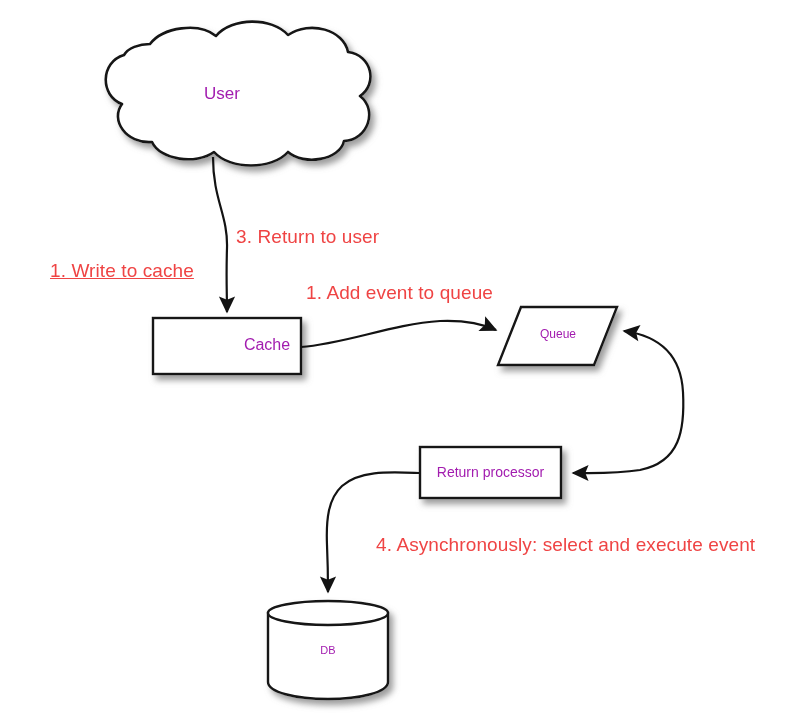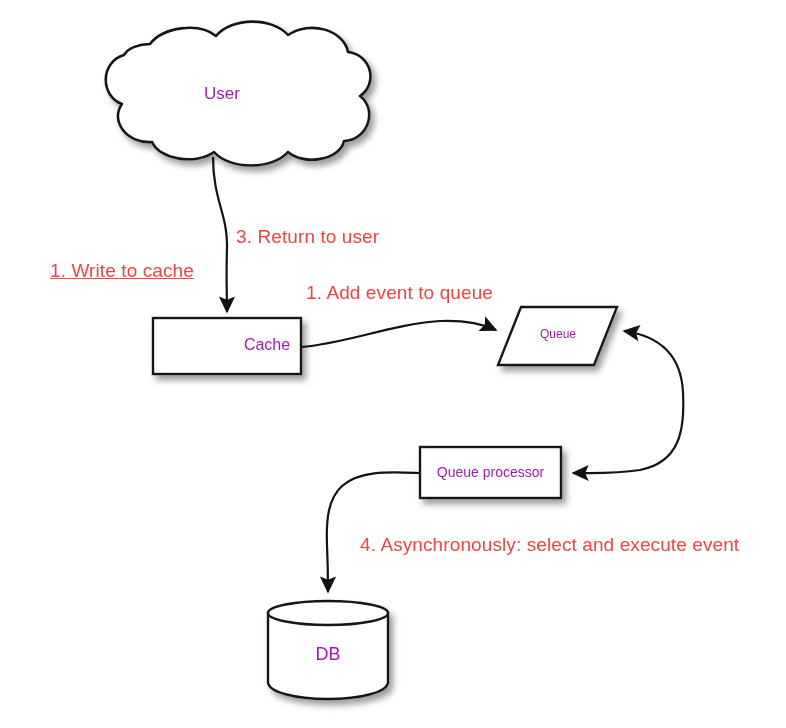--- a/index.html
+++ b/index.html
@@ -35,26 +35,26 @@
     color: #ef4444;
     font-family: "Liberation Sans", sans-serif;
     font-size: 19px;
     white-space: nowrap;
     letter-spacing: 0.1px;
   }
   .label-user   { left: 0;   top: 84px;  width: 444px; font-size: 17px; }
   .label-cache  { left: 153px; top: 336px; width: 148px; font-size: 16px; margin-left: 40px; }
   .label-queue  { left: 498px; top: 327px; width: 120px; font-size: 12px; }
   .label-evproc { left: 420px; top: 464px; width: 141px; font-size: 14px; }
-  .label-db     { left: 268px; top: 644px; width: 120px; font-size: 18px; }
+  .label-db     { left: 268px; top: 644px; width: 120px; font-size: 11px; }
 
   .step-1 { left: 50px;  top: 260px; text-decoration: underline; }
   .step-2 { left: 306px; top: 282px; }
   .step-3 { left: 236px; top: 226px; }
-  .step-4 { left: 360px; top: 534px; }
+  .step-4 { left: 376px; top: 534px; }
 </style>
 </head>
 <body>
 
 <svg id="canvas" viewBox="0 0 786 728">
   <defs>
     <filter id="softShadow" x="-40%" y="-40%" width="200%" height="200%">
       <feDropShadow dx="4" dy="5" stdDeviation="3.2" flood-color="#8c8c8c" flood-opacity="0.85"></feDropShadow>
     </filter>
     <marker id="arrowFilled" viewBox="0 0 12 12" refX="10.5" refY="6" markerWidth="8.5" markerHeight="8.5" orient="auto-start-reverse">
@@ -105,19 +105,19 @@
   <g filter="url(#softShadow)">
     <path d="M 268 613 L 268 682 C 268 692, 295 699, 328 699
              C 361 699, 388 692, 388 682 L 388 613 Z" fill="#ffffff" stroke="#151515" stroke-width="2.4"></path>
     <ellipse cx="328" cy="613" rx="60" ry="12" fill="#ffffff" stroke="#151515" stroke-width="2.4"></ellipse>
   </g>
 </svg>
 
 <div class="node-label label-user">User</div>
 <div class="node-label label-cache">Cache</div>
 <div class="node-label label-queue">Queue</div>
-<div class="node-label label-evproc">Queue processor</div>
+<div class="node-label label-evproc">Return processor</div>
 <div class="node-label label-db">DB</div>
 
 <div class="step-label step-1">1. Write to cache</div>
 <div class="step-label step-2">1. Add event to queue</div>
 <div class="step-label step-3">3. Return to user</div>
 <div class="step-label step-4">4. Asynchronously: select and execute event</div>
 
 </body></html>

